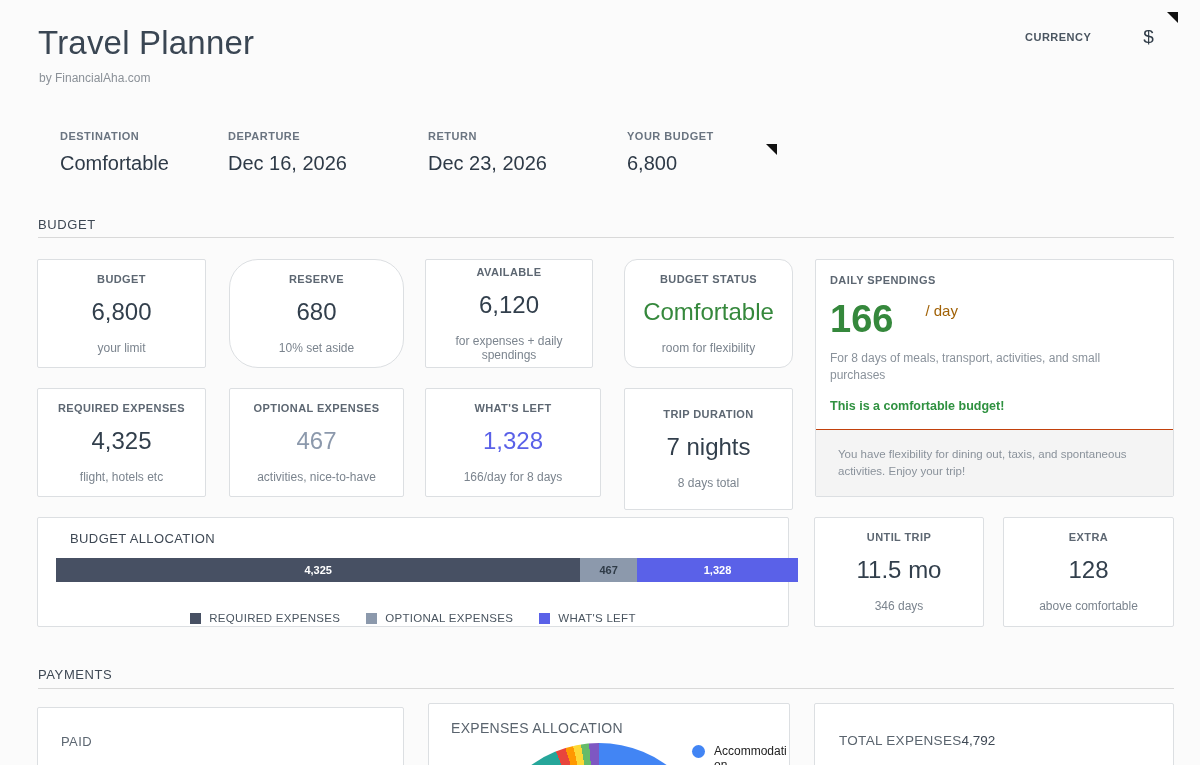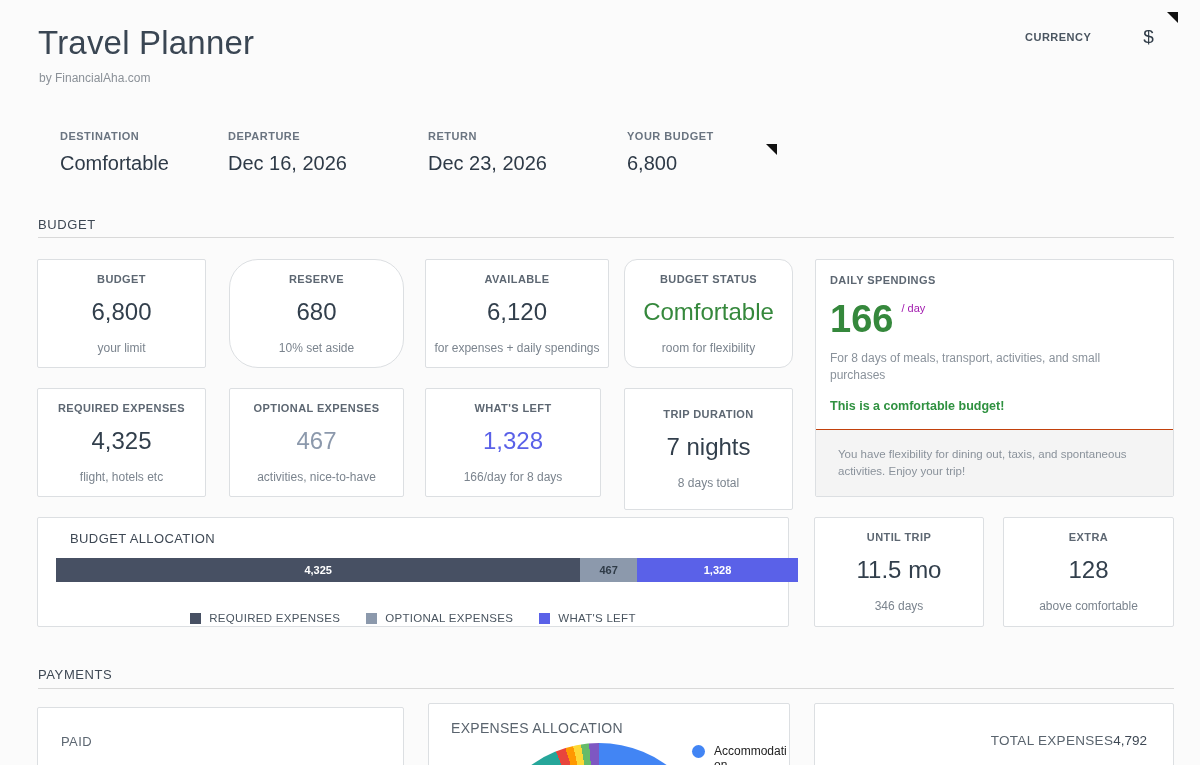--- a/index.html
+++ b/index.html
@@ -56,21 +56,21 @@
   .stat-note  { margin-top: 15px; font-size: 12px; color: #7b848e; }
   .value-green  { color: #35883c; }
   .value-muted  { color: #8c99ac; }
   .value-indigo { color: #5a61e8; }
 
   
   .daily-card { padding: 14px 14px; }
   .daily-label { font-size: 11px; font-weight: 600; letter-spacing: 0.4px; color: #5d6772; }
   .daily-number-row { margin-top: 14px; display: flex; align-items: flex-start; gap: 8px; }
   .daily-number { font-size: 38px; font-weight: 700; color: #35883c; line-height: 1; }
-  .daily-unit { font-size: 11px; color: #a21caf; margin-top: 2px; }
+  .daily-unit { font-size: 15px; color: #a16207; margin-top: 2px; margin-left: 24px; }
   .daily-desc { margin-top: 12px; font-size: 12px; line-height: 1.45; color: #8a929b; max-width: 290px; }
   .daily-highlight { margin-top: 14px; font-size: 12.5px; font-weight: 700; color: #2f9140; }
   .daily-footer {
     position: absolute; left: 0; right: 0; bottom: 0; height: 67px;
     background: #f4f4f4; border-top: 1px solid #c2410c;
     display: flex; align-items: center; padding: 0 22px;
   }
   .daily-footer-text { font-size: 11.5px; line-height: 1.5; color: #8a929b; max-width: 300px; }
 
   
@@ -91,21 +91,21 @@
   .exp-title {
     position: absolute; left: 22px; top: 16px;
     font-size: 14px; letter-spacing: 0.3px; color: #5a646e;
   }
   .pie { position: absolute; left: 55px; top: 39px; width: 230px; height: 230px; border-radius: 50%; }
   .pie-legend { position: absolute; left: 263px; top: 40px; display: flex; gap: 9px; }
   .pie-legend-dot { width: 13px; height: 13px; border-radius: 50%; margin-top: 1px; flex: none; }
   .pie-legend-label { font-size: 12px; color: #222; width: 76px; word-break: break-all; line-height: 1.2; }
   .total-row {
     position: absolute; left: 24px; right: 26px; top: 29px;
-    display: flex; justify-content: flex-end; align-items: center;
+    display: flex; justify-content: flex-start; align-items: center;
   }
   .total-label { font-size: 13.5px; letter-spacing: 0.3px; color: #5a646e; }
   .total-value { font-size: 13.5px; color: #3e4854; }
 </style>
 </head>
 <body>
 
 <div class="page">
 
   <div class="app-title">Travel Planner</div>
@@ -140,21 +140,21 @@
   <div class="card stat-card" style="left:37px;top:259px;width:169px;height:109px;">
     <div class="stat-label">BUDGET</div>
     <div class="stat-value">6,800</div>
     <div class="stat-note">your limit</div>
   </div>
   <div class="card stat-card" style="left:229px;top:259px;width:175px;height:109px;border-radius:29px;">
     <div class="stat-label">RESERVE</div>
     <div class="stat-value">680</div>
     <div class="stat-note">10% set aside</div>
   </div>
-  <div class="card stat-card" style="left:425px;top:259px;width:184px;height:109px;">
+  <div class="card stat-card" style="left:425px;top:259px;width:168px;height:109px;">
     <div class="stat-label">AVAILABLE</div>
     <div class="stat-value">6,120</div>
     <div class="stat-note">for expenses + daily spendings</div>
   </div>
   <div class="card stat-card" style="left:624px;top:259px;width:169px;height:109px;border-radius:13px;">
     <div class="stat-label">BUDGET STATUS</div>
     <div class="stat-value value-green">Comfortable</div>
     <div class="stat-note">room for flexibility</div>
   </div>
 

